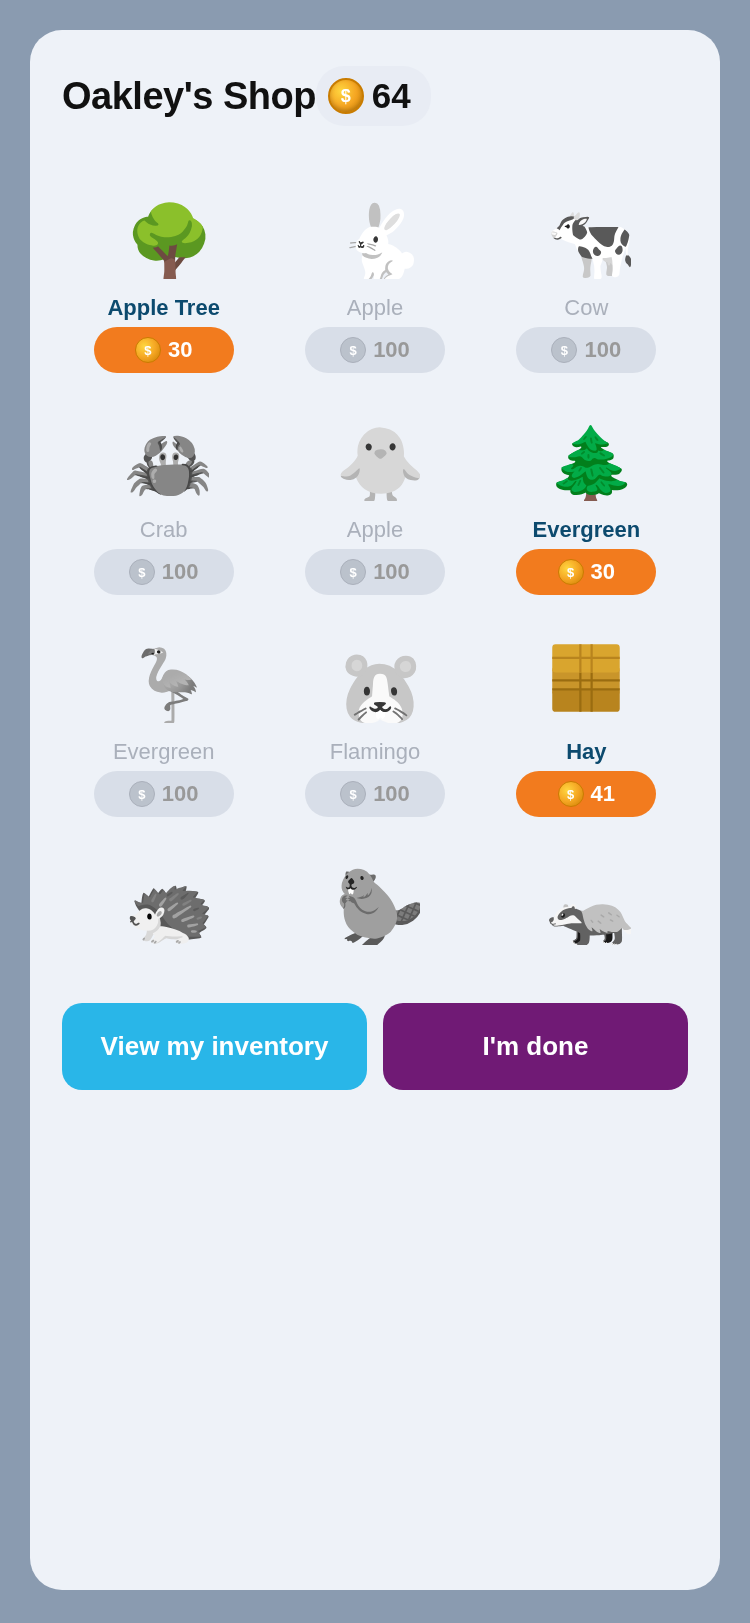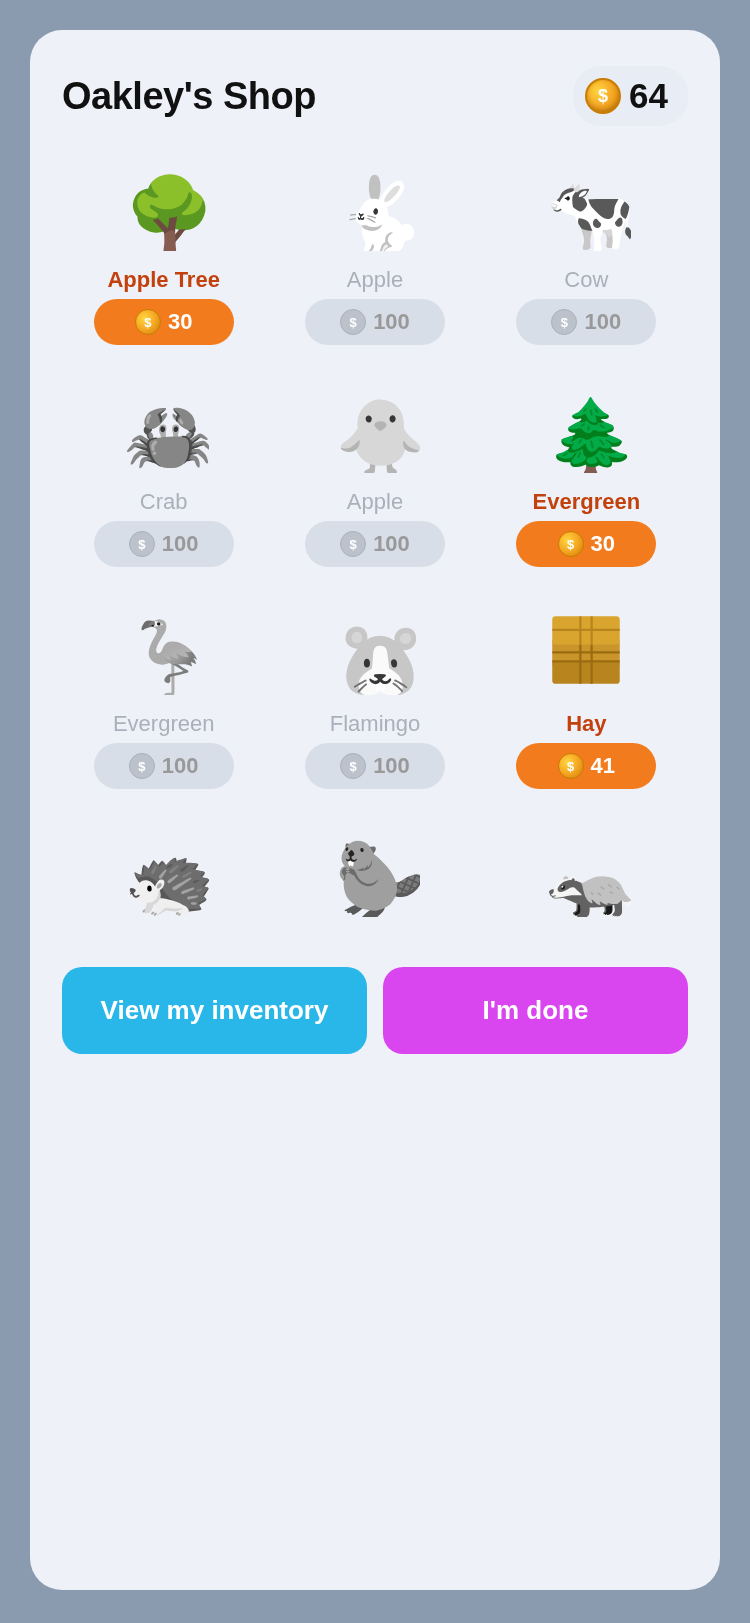--- a/index.html
+++ b/index.html
@@ -30,22 +30,21 @@
       min-height: 1560px;
       padding: 36px 32px 48px;
       display: flex;
       flex-direction: column;
       gap: 0;
     }
 
     .header {
       display: flex;
       align-items: center;
-      justify-content: space-between;
-      margin-bottom: 17px;
+      margin-bottom: 45px;
     }
 
     .shop-title {
       font-size: 38px;
       font-weight: 800;
       color: #111;
       letter-spacing: -0.5px;
     }
 
     .coin-badge {
@@ -100,21 +99,21 @@
       display: flex;
       align-items: center;
       justify-content: center;
       font-size: 72px;
       line-height: 1;
     }
 
     .item-name {
       font-size: 22px;
       font-weight: 600;
-      color: #c2410c;
+      color: #0c4a6e;
       text-align: center;
     }
 
     .item-name.muted {
       color: #aab0bb;
       font-weight: 500;
     }
 
     .price-btn {
       display: flex;
@@ -156,42 +155,42 @@
     }
 
     .price-btn.inactive .btn-coin {
       background: #bbc2cc;
       border-color: #aab0bb;
     }
 
     .action-buttons {
       display: flex;
       gap: 16px;
-      margin-top: 0;
+      margin-top: 8px;
     }
 
     .action-btn {
       flex: 1;
       padding: 28px 20px;
       border-radius: 20px;
       border: none;
       cursor: pointer;
       font-size: 26px;
       font-weight: 700;
       color: white;
       text-align: center;
       line-height: 1.2;
     }
 
     .action-btn.inventory {
       background: #29b6e8;
     }
 
     .action-btn.done {
-      background: #d946ef;
+      background: #701a75;
     }
 
     
     .item-svg {
       width: 90px;
       height: 90px;
     }
   </style>
 </head>
 <body>

